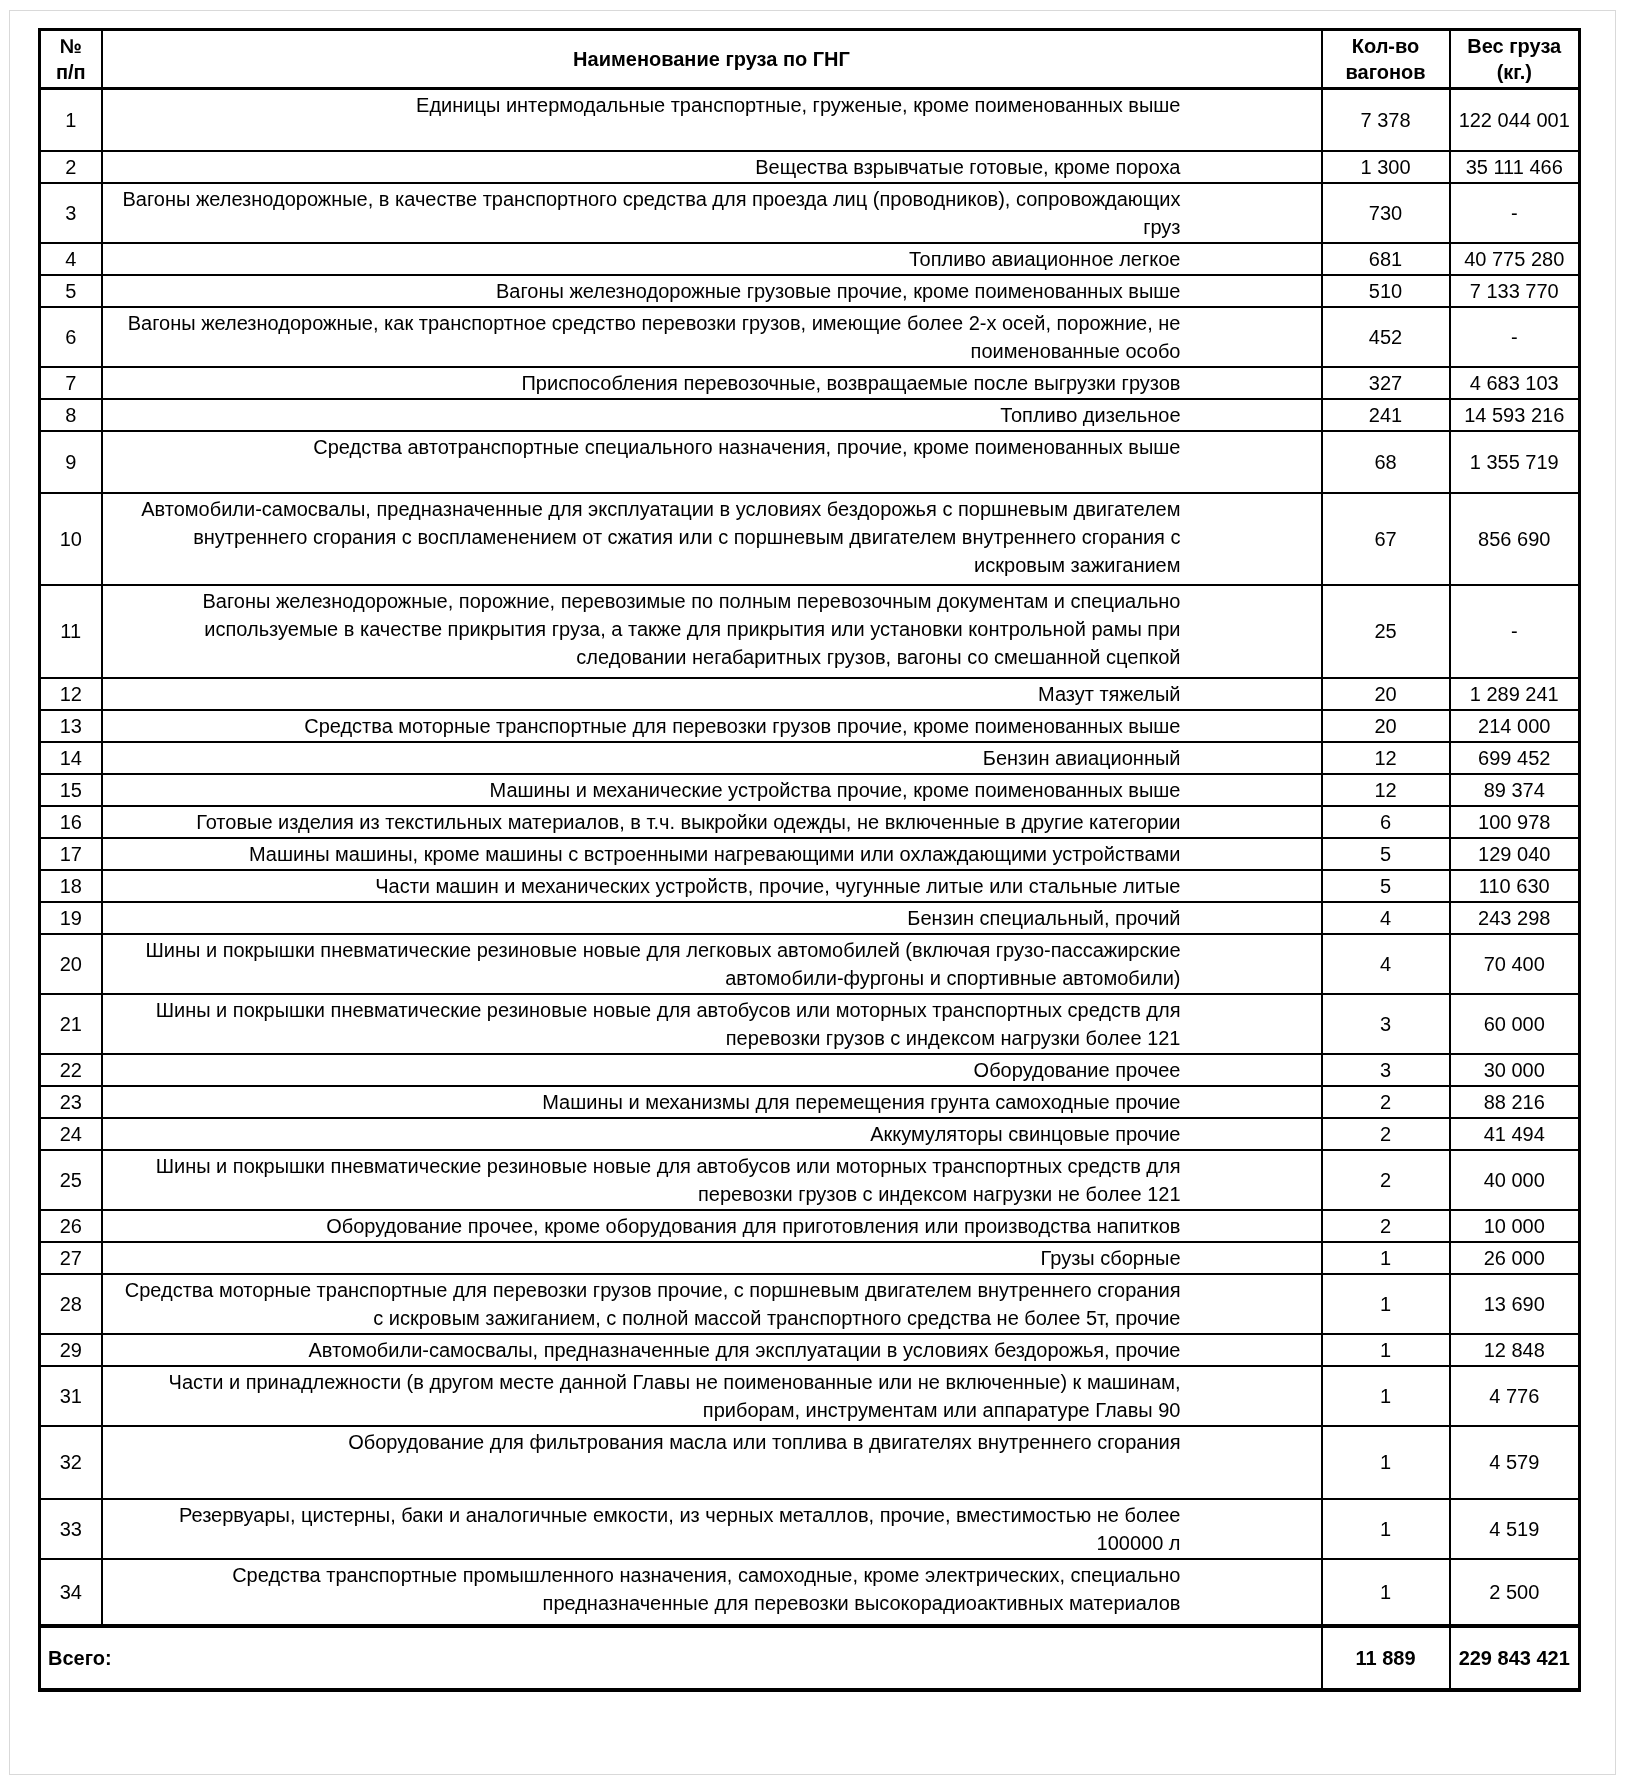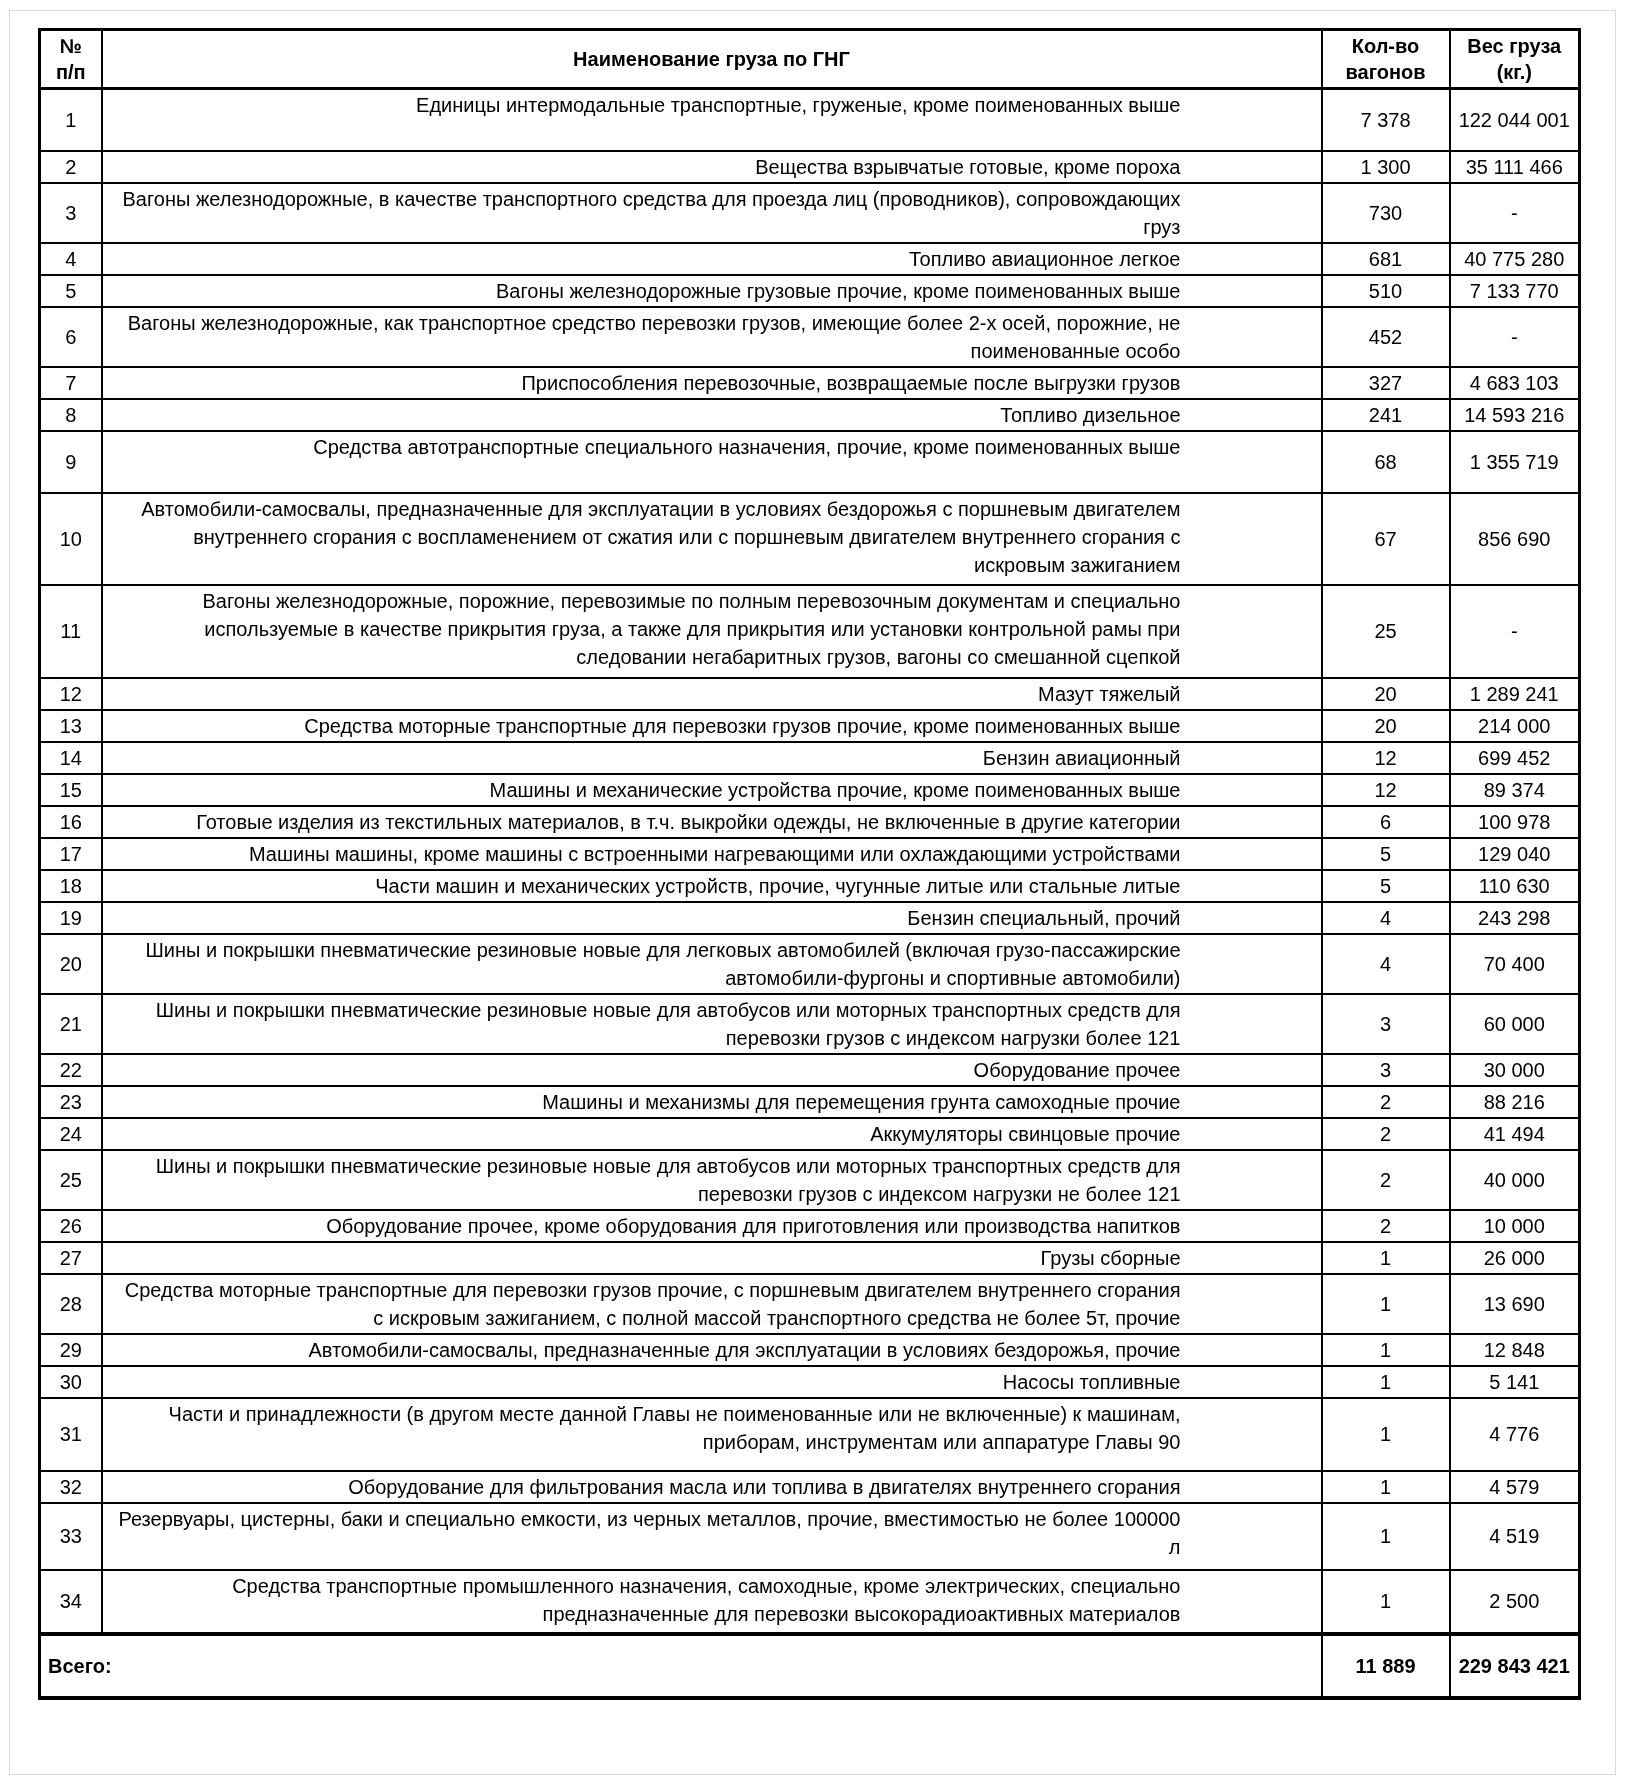--- a/index.html
+++ b/index.html
@@ -275,40 +275,34 @@
           <td class="td-wag">1</td>
           <td class="td-wt">13 690</td>
         </tr>
         <tr>
           <td class="td-num">29</td>
           <td class="td-name">Автомобили-самосвалы, предназначенные для эксплуатации в условиях бездорожья, прочие</td>
           <td class="td-wag">1</td>
           <td class="td-wt">12 848</td>
         </tr>
         <tr>
-          <td class="td-num">30</td>
-          <td class="td-name">Насосы топливные</td>
-          <td class="td-wag">1</td>
-          <td class="td-wt">5 141</td>
-        </tr>
-        <tr>
           <td class="td-num">31</td>
           <td class="td-name">Части и принадлежности (в другом месте данной Главы не поименованные или не включенные) к машинам, приборам, инструментам или аппаратуре Главы 90</td>
           <td class="td-wag">1</td>
           <td class="td-wt">4 776</td>
         </tr>
         <tr>
           <td class="td-num">32</td>
           <td class="td-name">Оборудование для фильтрования масла или топлива в двигателях внутреннего сгорания</td>
           <td class="td-wag">1</td>
           <td class="td-wt">4 579</td>
         </tr>
         <tr>
           <td class="td-num">33</td>
-          <td class="td-name">Резервуары, цистерны, баки и специально емкости, из черных металлов, прочие, вместимостью не более 100000 л</td>
+          <td class="td-name">Резервуары, цистерны, баки и аналогичные емкости, из черных металлов, прочие, вместимостью не более 100000 л</td>
           <td class="td-wag">1</td>
           <td class="td-wt">4 519</td>
         </tr>
         <tr>
           <td class="td-num">34</td>
           <td class="td-name">Средства транспортные промышленного назначения, самоходные, кроме электрических, специально предназначенные для перевозки высокорадиоактивных материалов</td>
           <td class="td-wag">1</td>
           <td class="td-wt">2 500</td>
         </tr>
       </tbody>

